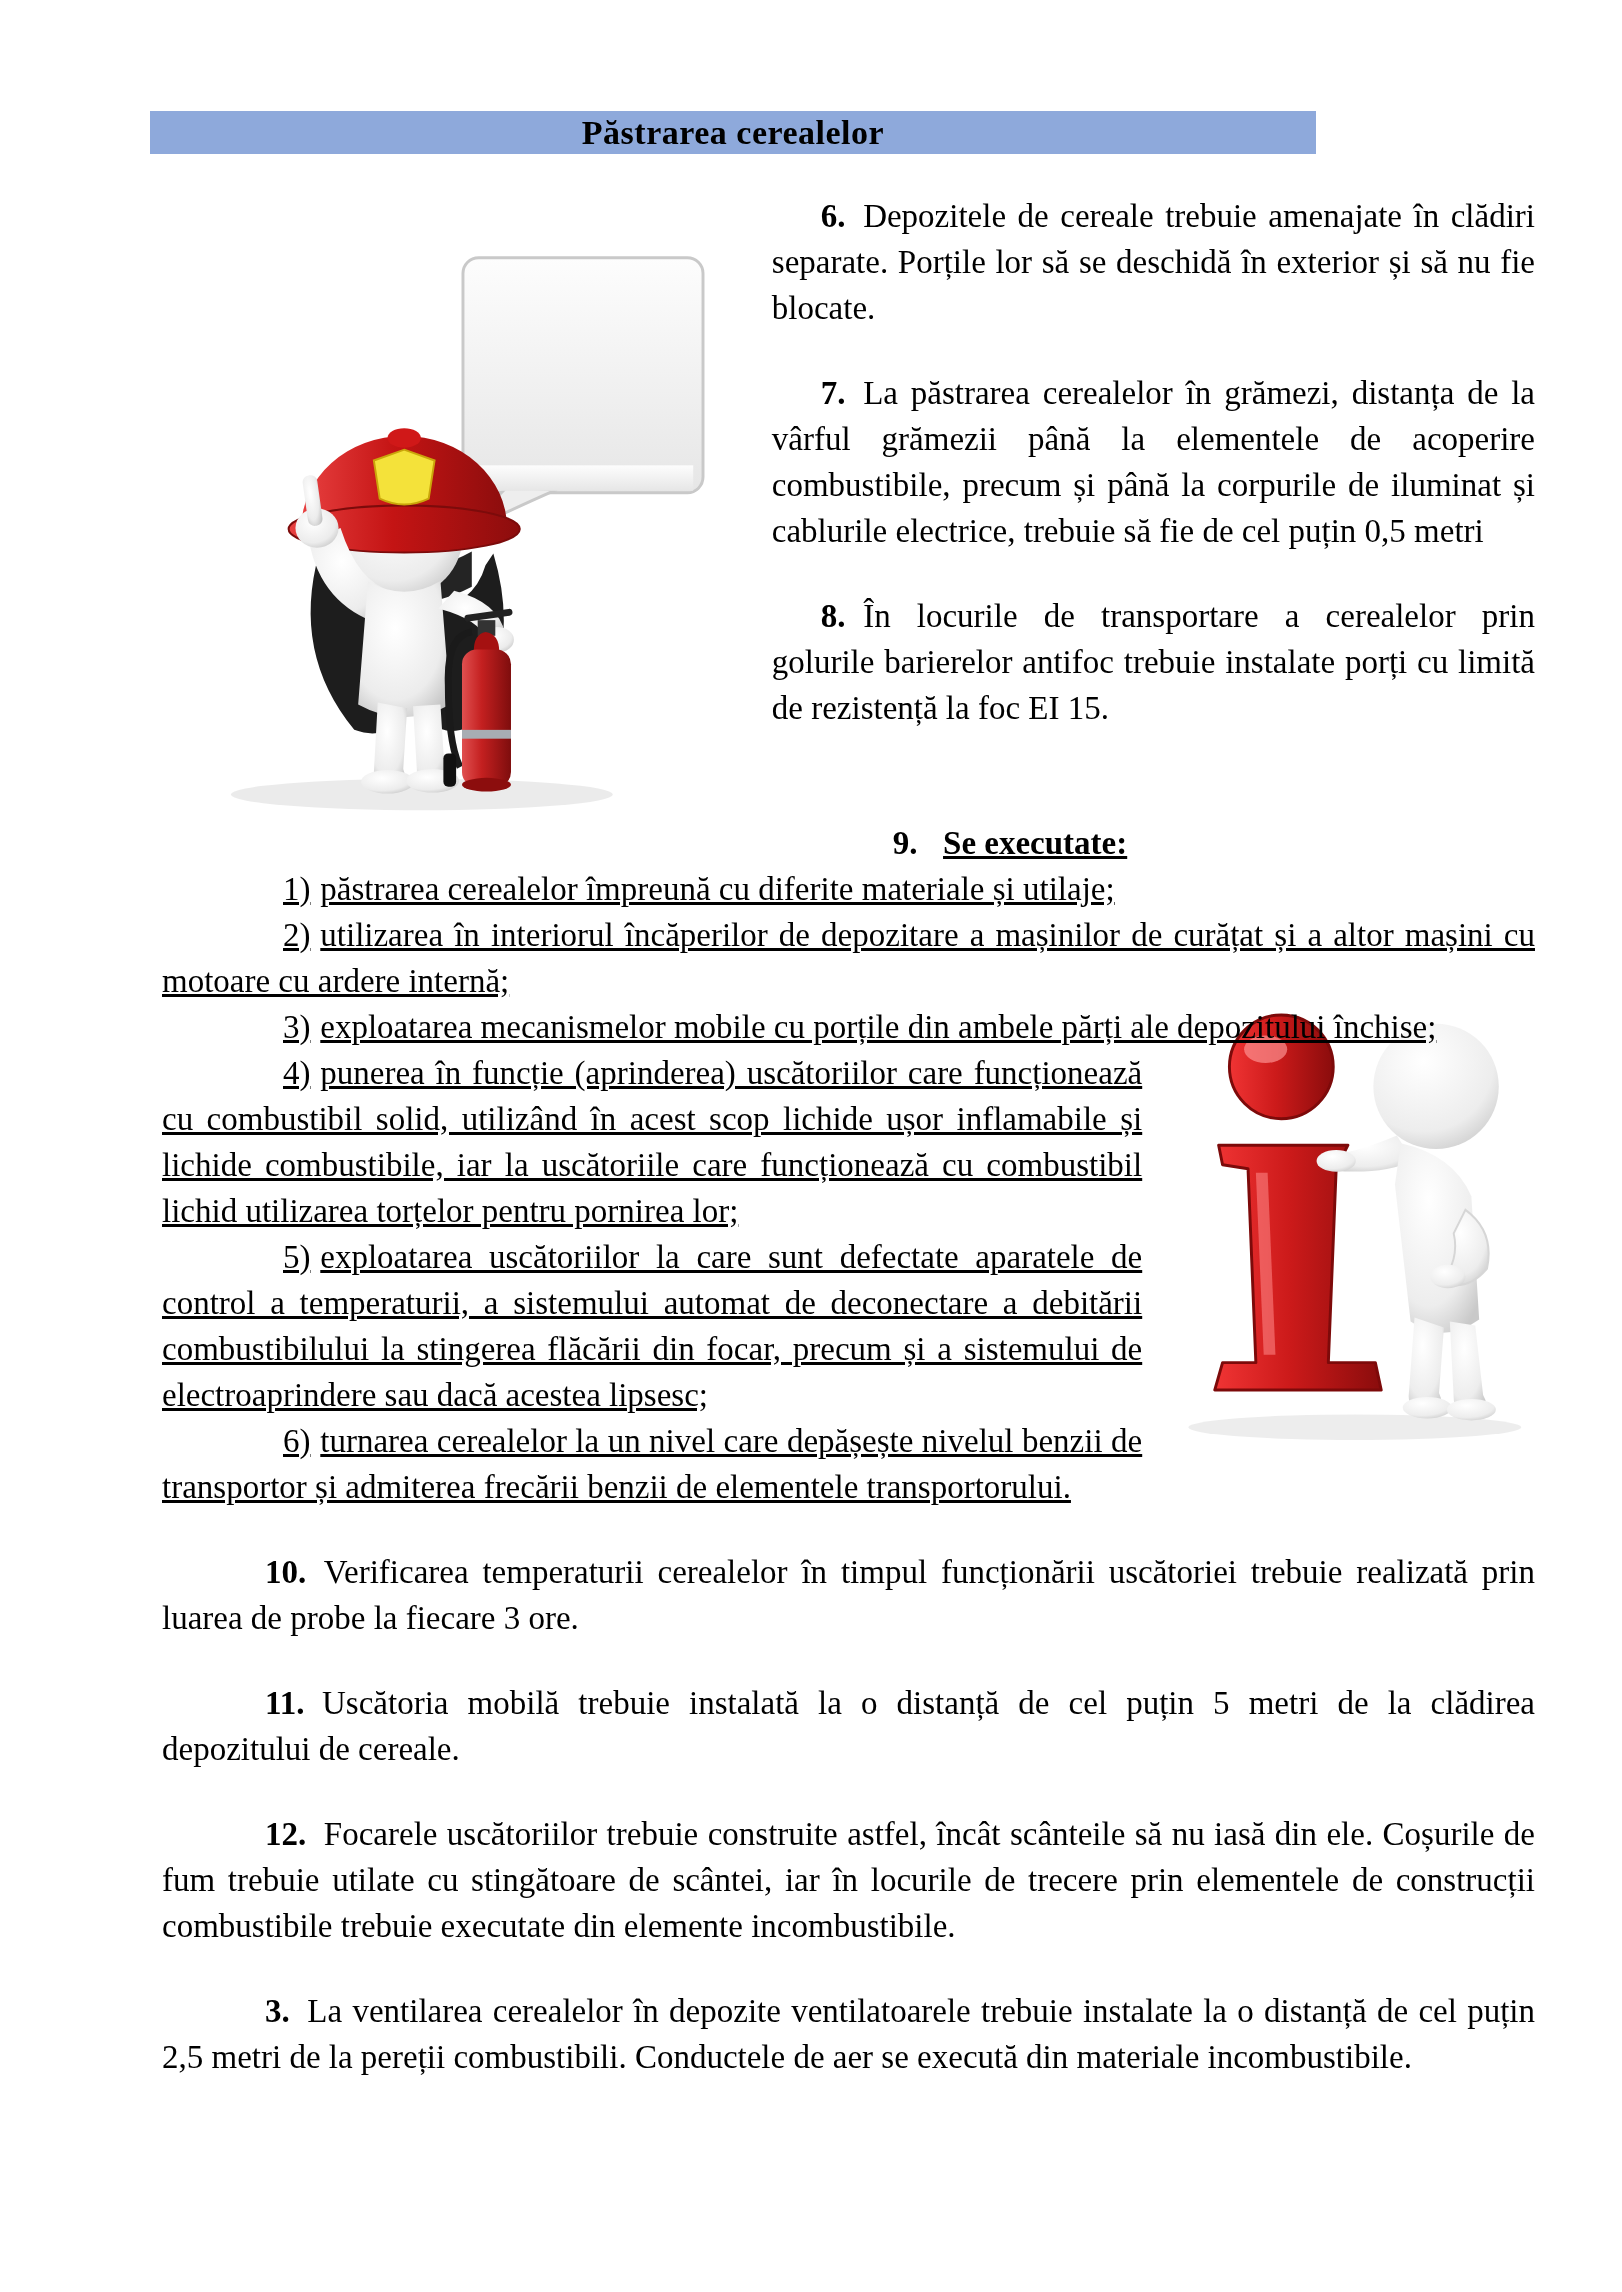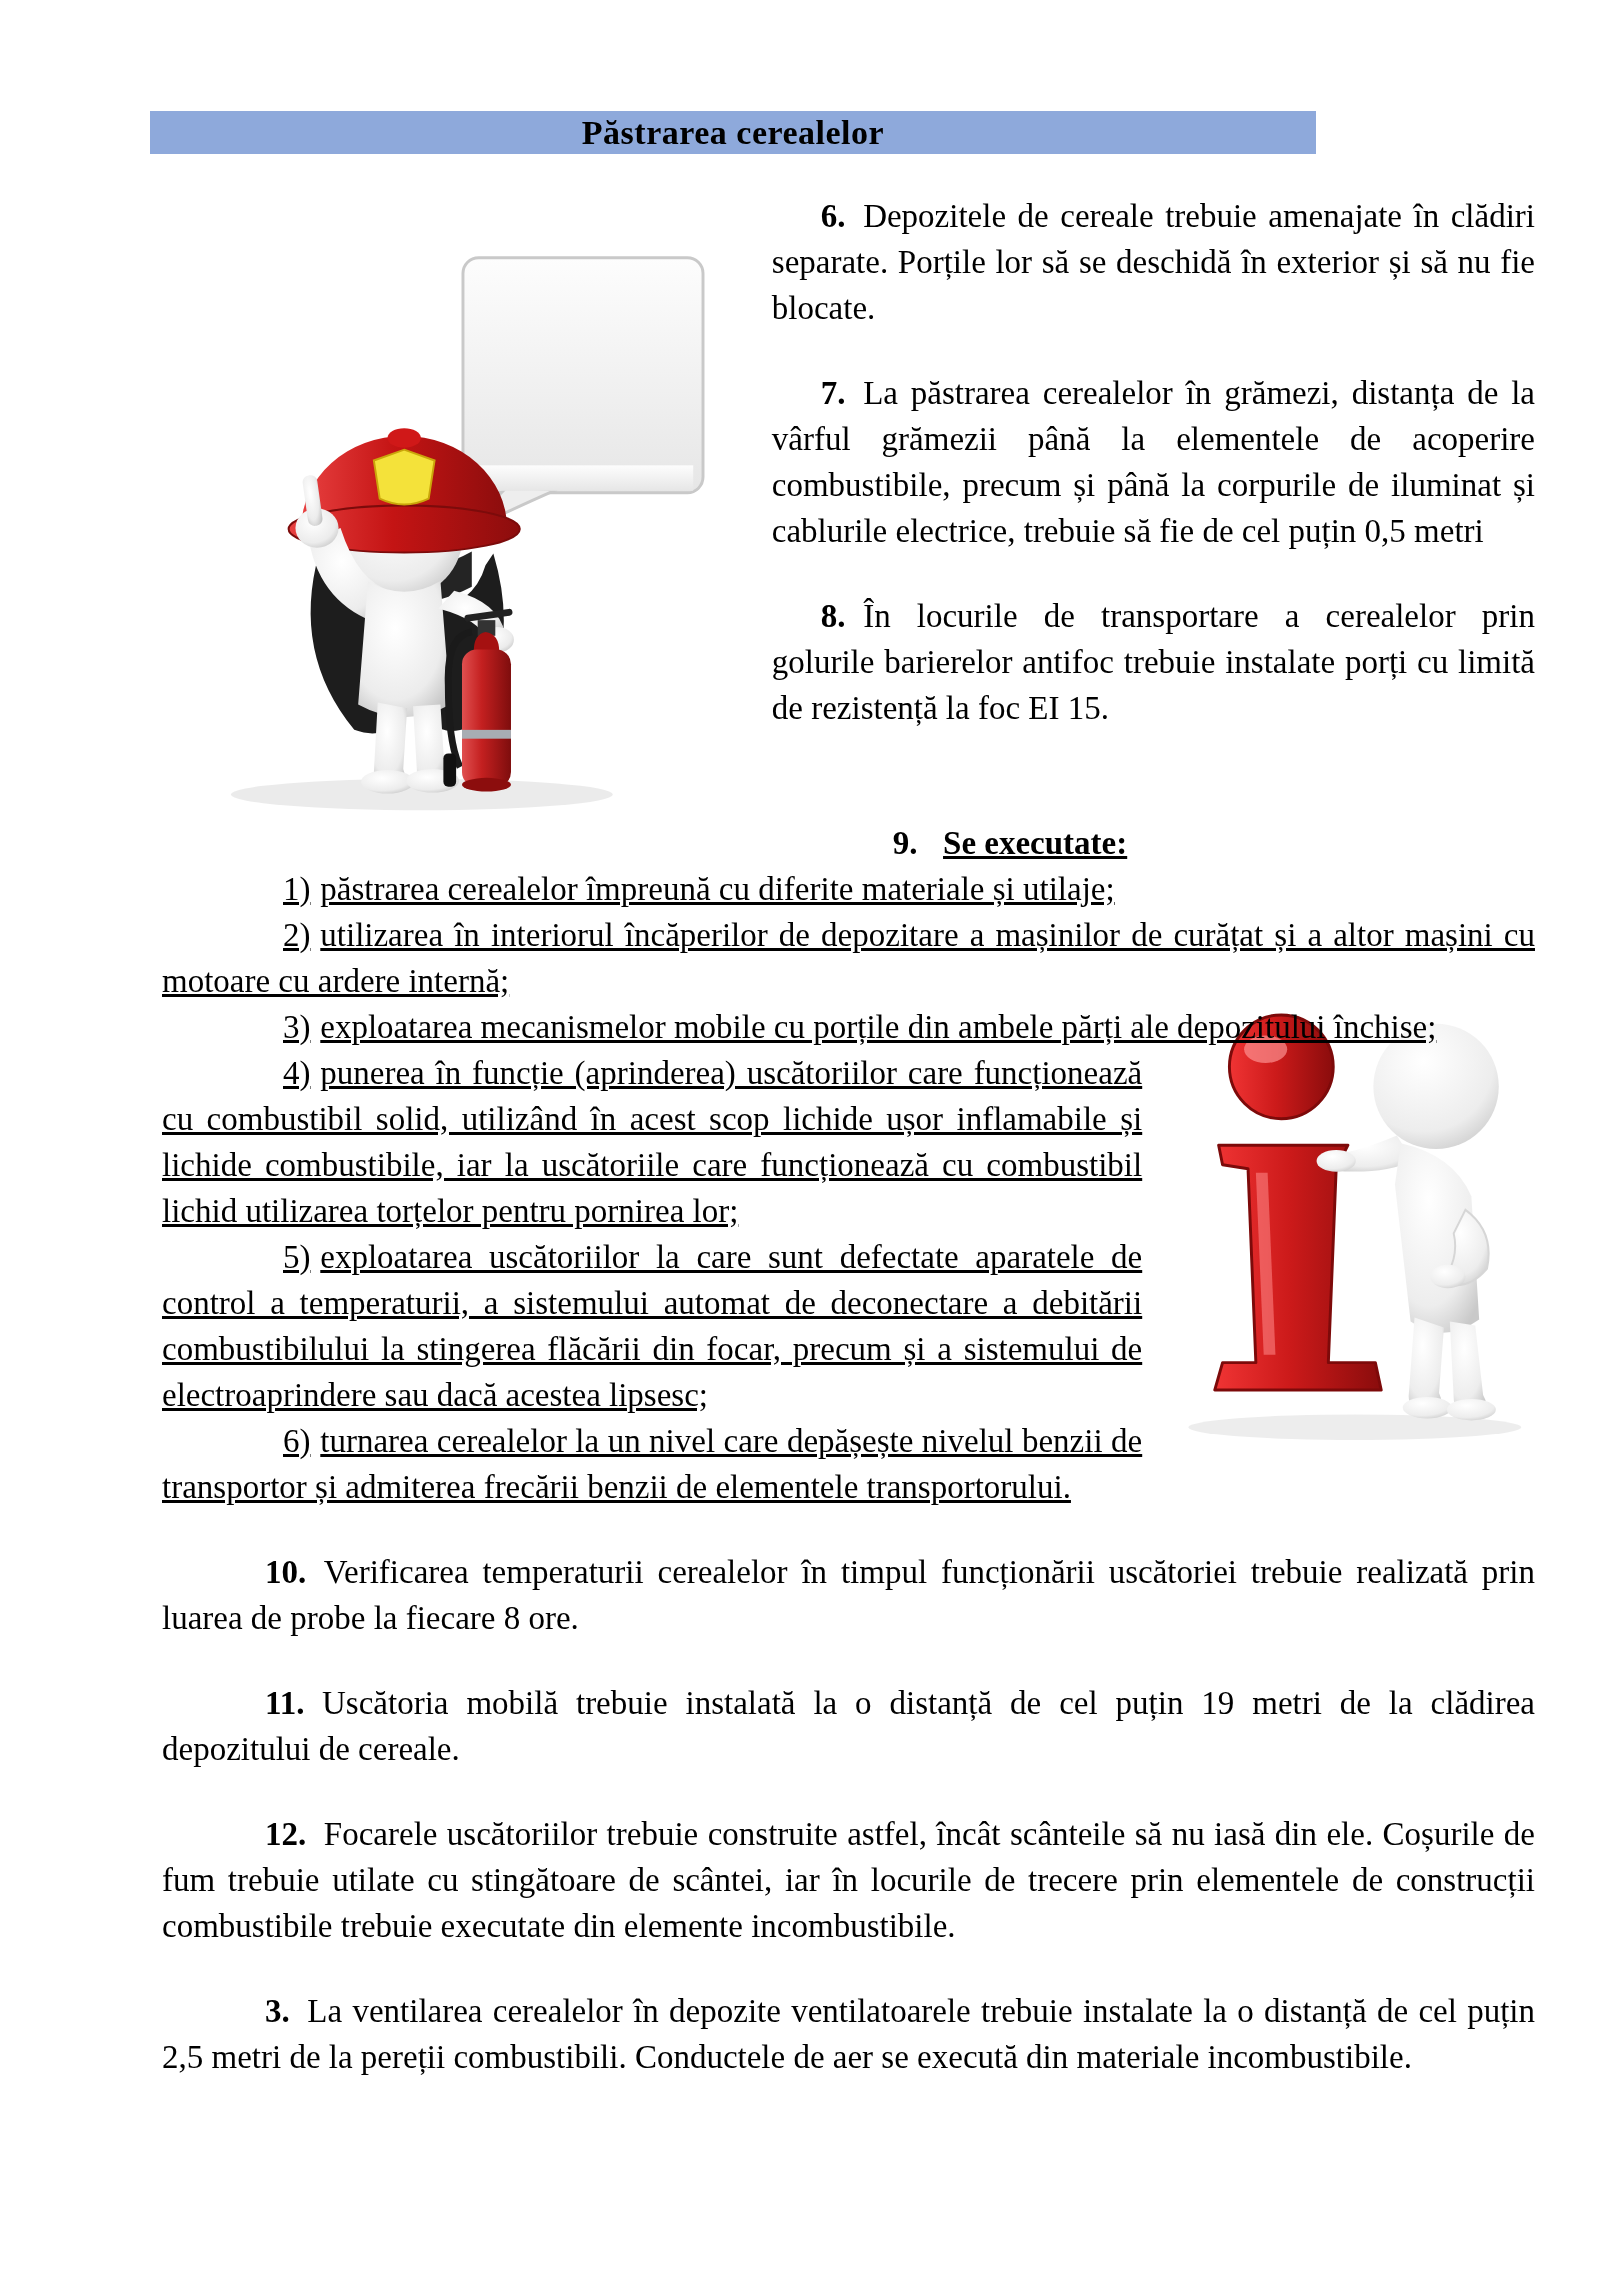--- a/index.html
+++ b/index.html
@@ -188,23 +188,23 @@
         </g>
       </svg>
     </div>
 
     <p class="item"><span class="marker">4)</span><span>punerea în funcție (aprinderea) uscătoriilor care funcționează cu combustibil solid, utilizând în acest scop lichide ușor inflamabile și lichide combustibile, iar la uscătoriile care funcționează cu combustibil lichid utilizarea torțelor pentru pornirea lor;</span></p>
 
     <p class="item"><span class="marker">5)</span><span>exploatarea uscătoriilor la care sunt defectate aparatele de control a temperaturii, a sistemului automat de deconectare a debitării combustibilului la stingerea flăcării din focar, precum și a sistemului de electroaprindere sau dacă acestea lipsesc;</span></p>
 
     <p class="item"><span class="marker">6)</span><span>turnarea cerealelor la un nivel care depășește nivelul benzii de transportor și admiterea frecării benzii de elementele transportorului.</span></p>
 
-    <p class="para full mt"><span class="num">10.</span><span>Verificarea temperaturii cerealelor în timpul funcționării uscătoriei trebuie realizată prin luarea de probe la fiecare 8 ore.</span></p>
-
-    <p class="para full mt"><span class="num">11.</span><span>Uscătoria mobilă trebuie instalată la o distanță de cel puțin 19 metri de la clădirea depozitului de cereale.</span></p>
+    <p class="para full mt"><span class="num">10.</span><span>Verificarea temperaturii cerealelor în timpul funcționării uscătoriei trebuie realizată prin luarea de probe la fiecare 3 ore.</span></p>
+
+    <p class="para full mt"><span class="num">11.</span><span>Uscătoria mobilă trebuie instalată la o distanță de cel puțin 5 metri de la clădirea depozitului de cereale.</span></p>
 
     <p class="para full mt"><span class="num">12.</span><span>Focarele uscătoriilor trebuie construite astfel, încât scânteile să nu iasă din ele. Coșurile de fum trebuie utilate cu stingătoare de scântei, iar în locurile de trecere prin elementele de construcții combustibile trebuie executate din elemente incombustibile.</span></p>
 
     <p class="para full mt"><span class="num">3.</span><span>La ventilarea cerealelor în depozite ventilatoarele trebuie instalate la o distanță de cel puțin 2,5 metri de la pereții combustibili. Conductele de aer se execută din materiale incombustibile.</span></p>
 
   </div>
 </div>
 
 
 </body></html>

